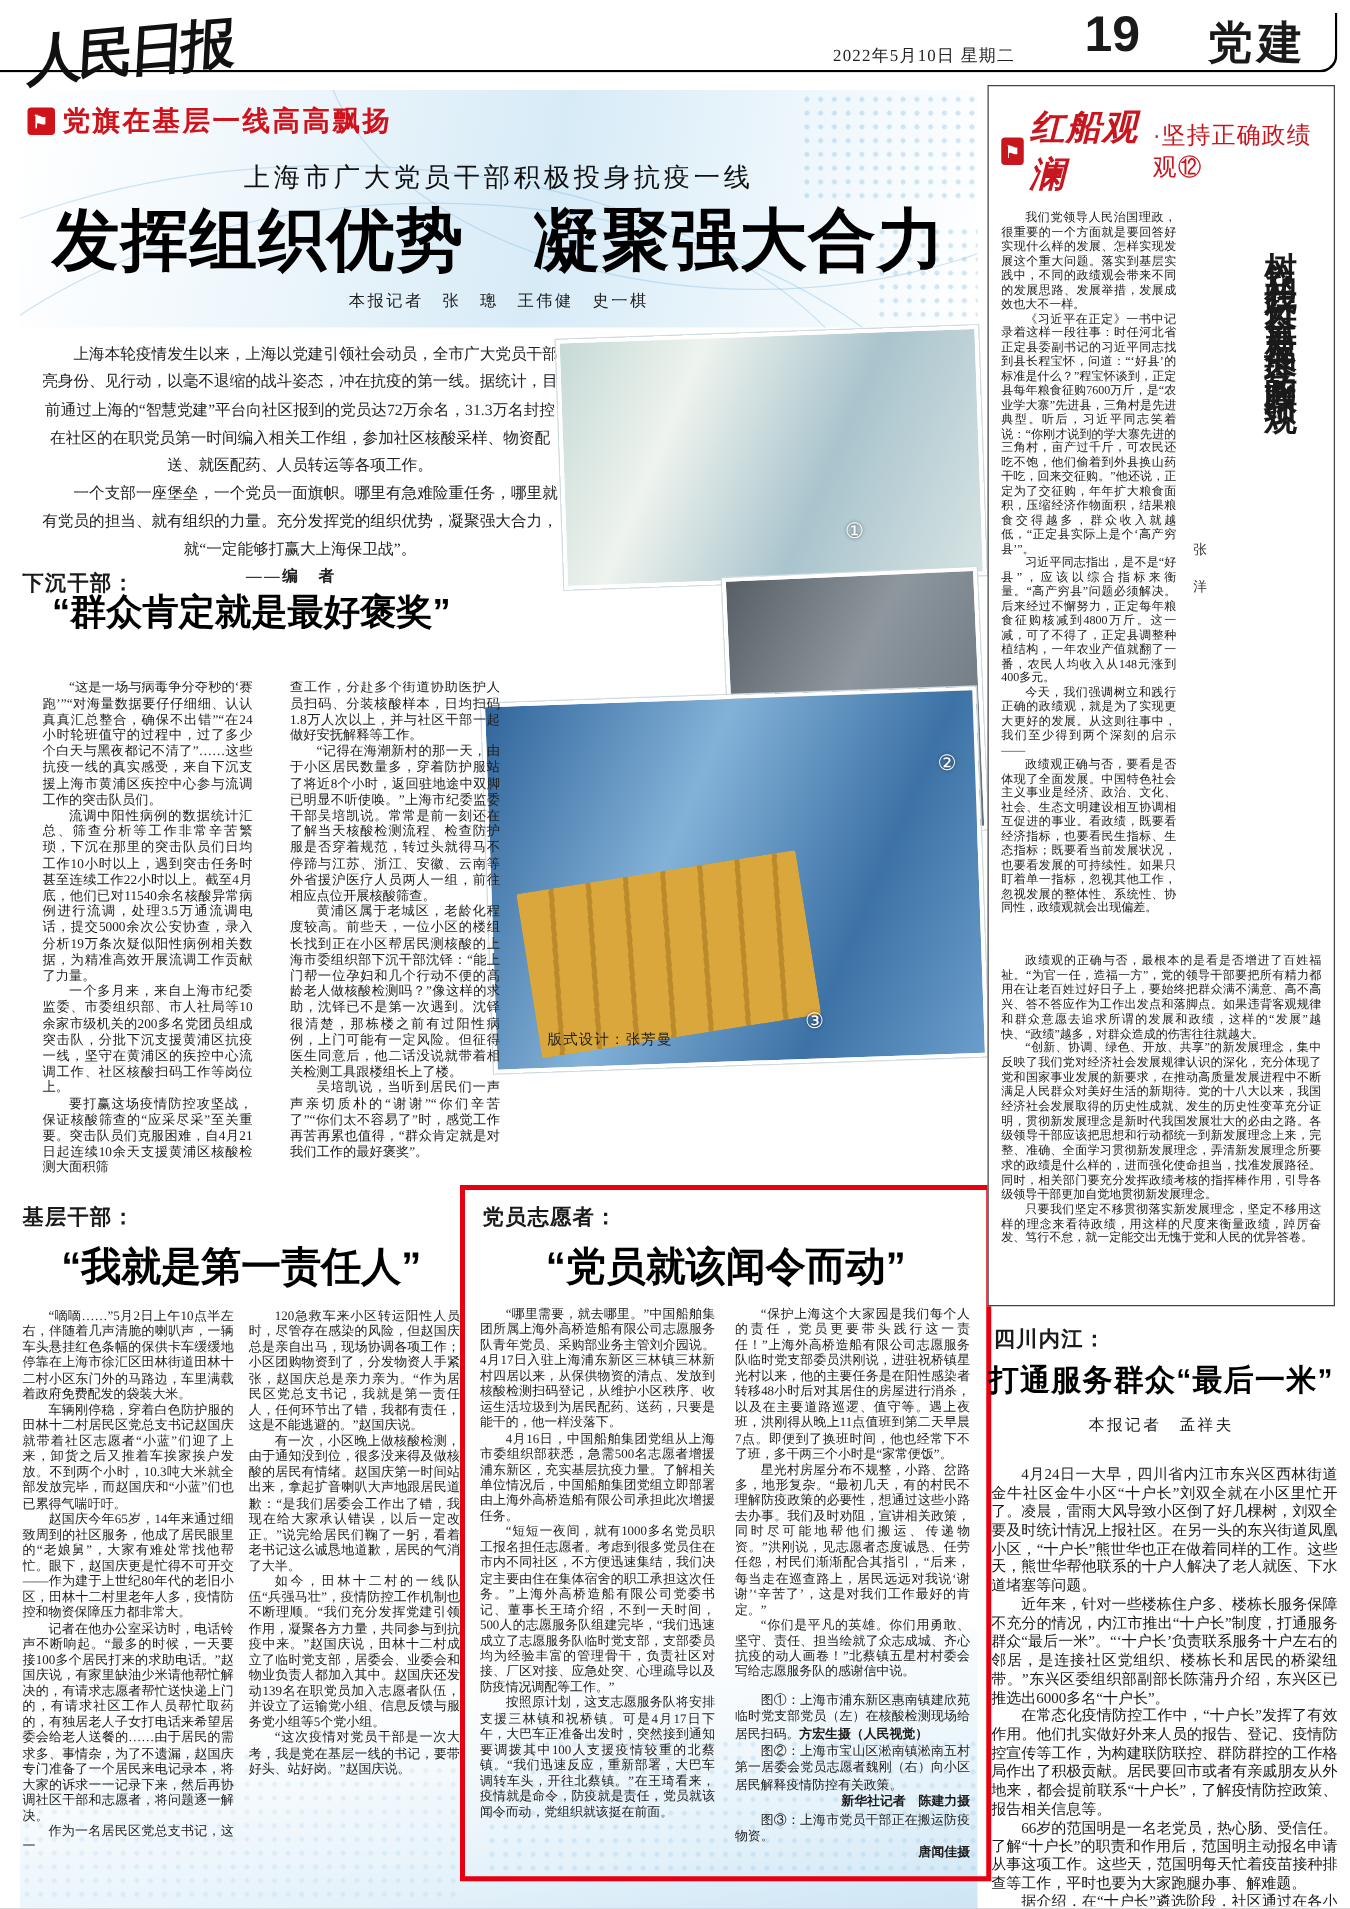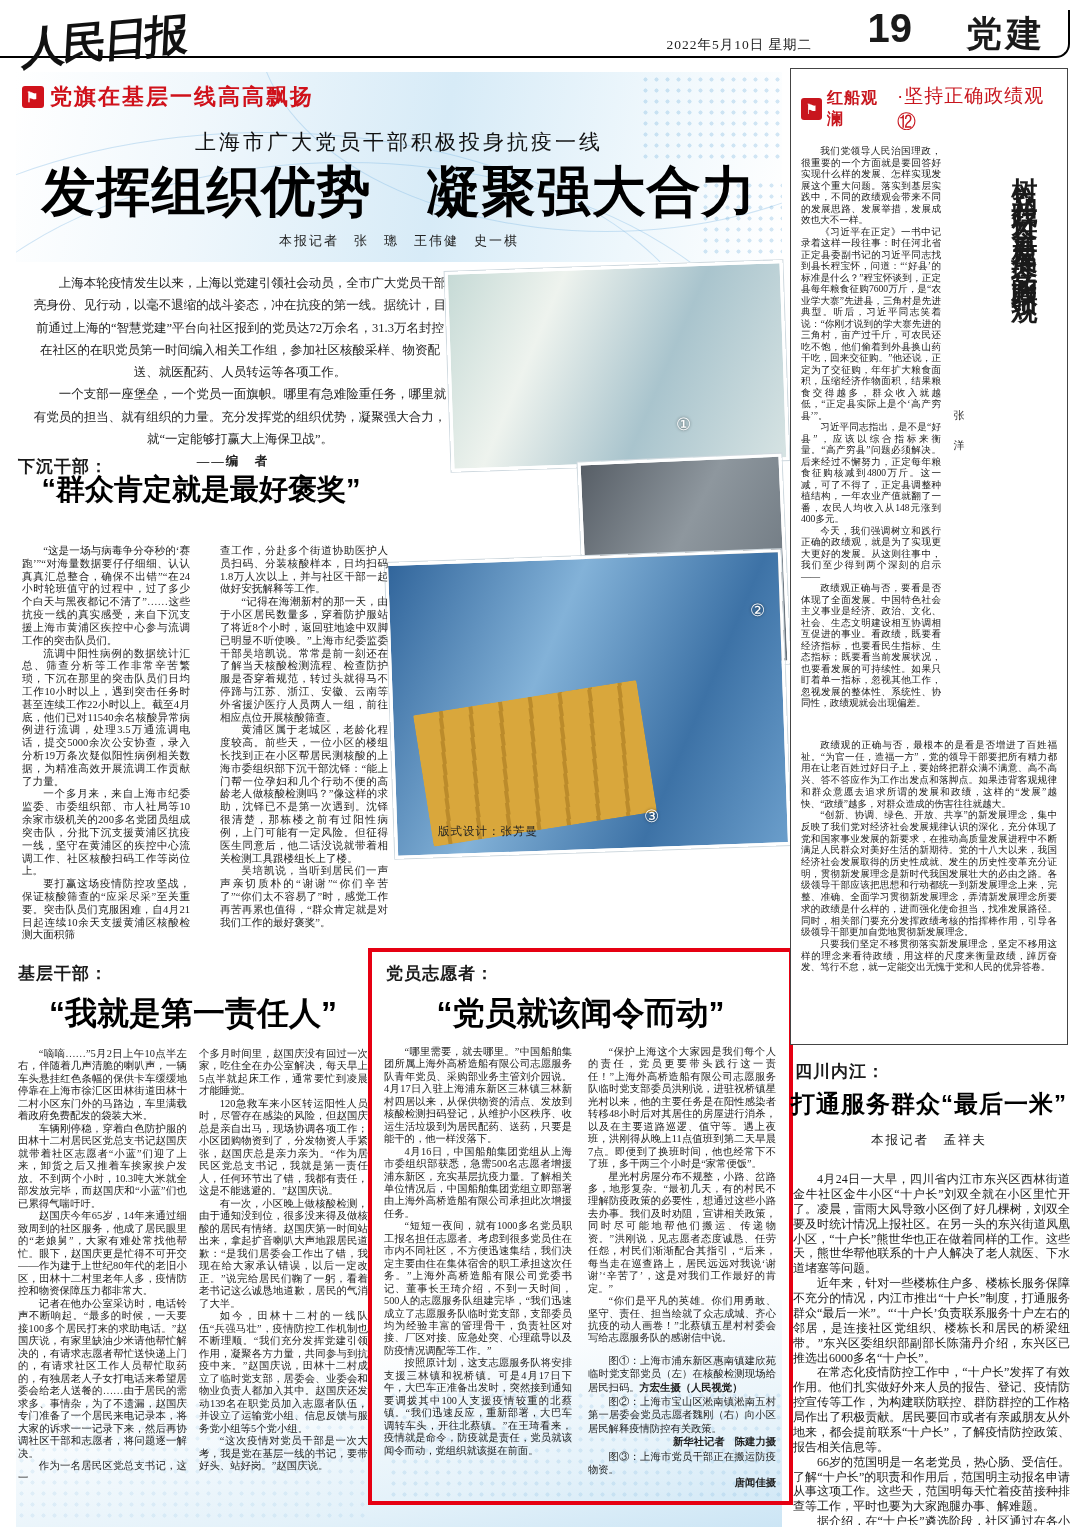--- a/index.html
+++ b/index.html
@@ -65,40 +65,40 @@
   .design-credit { position:absolute; left:438px; top:824px; font-size:11.5px; color:#222; letter-spacing:1px; }
 
   
   .sec-label { position:absolute; font-family:"Liberation Sans", sans-serif; font-weight:600; font-size:17px; letter-spacing:1px; }
   .sec-headline { position:absolute; text-align:center; font-weight:bold; font-family:"Liberation Sans", sans-serif; color:#000; }
   .cols { position:absolute; display:flex; }
   .coltext { text-align:justify; color:#1c1c1c; }
   .coltext p { text-indent:2em; }
   .coltext p.cont { text-indent:0; }
 
-  .xiachen-cols { left:22px; top:545px; width:366px; height:402px; gap:30px; overflow:hidden; }
+  .xiachen-cols { left:34px; top:545px; width:366px; height:402px; gap:30px; overflow:hidden; }
   .xiachen-cols .coltext { width:176px; font-size:10.6px; line-height:1.21; }
 
   .jiceng-cols { left:18px; top:1048px; width:350px; height:470px; gap:12px; overflow:hidden; }
   .jiceng-cols .coltext { width:169px; font-size:10.4px; line-height:1.2; }
 
   
   .red-box { position:absolute; left:368px; top:948px; width:425px; height:557px; border:4px solid #e60012; background:transparent; }
   .dy-cols { left:384px; top:1046px; width:393px; height:452px; gap:16px; overflow:hidden; }
   .dy-cols .coltext { width:188px; font-size:10.3px; line-height:1.21; }
   .captions { margin-top:9px; font-size:10.3px; line-height:1.3; text-align:justify; }
   .captions p { text-indent:2em; margin-bottom:1px; }
   .credit { font-weight:bold; }
   .credit-line { display:block; text-align:right; text-indent:0; }
 
   
   .hc-box { position:absolute; left:790px; top:68px; width:278px; height:977px; border:1.5px solid #444; background:#fff; padding:10px 10px 8px 10px; overflow:hidden; }
   .hc-header { display:flex; align-items:center; justify-content:center; gap:5px; margin:4px 0 10px 0;
     font-family:"Liberation Sans", sans-serif; color:#c8161e; }
-  .hc-logo-text { font-size:16px; font-weight:bold; letter-spacing:1px; }
+  .hc-logo-text { font-size:28px; font-weight:bold; letter-spacing:1px;font-style:italic; }
   .hc-title-rest { font-size:19px; letter-spacing:1px; }
   .hc-top { display:flex; height:588px; }
   .hc-col { width:140px; font-size:9.6px; line-height:1.2; text-align:justify; }
   .hc-col p { text-indent:2em; }
   .hc-right { position:relative; flex:1; }
   .v-title { position:absolute; right:18px; top:12px; writing-mode:vertical-rl; font-size:26px; font-weight:bold;
     font-family:"Liberation Serif", serif; letter-spacing:8px; line-height:1.15; }
   .v-author { position:absolute; left:10px; top:255px; writing-mode:vertical-rl; font-size:11px; letter-spacing:10px; color:#333; }
   .hc-bottom { margin-top:6px; font-size:9.6px; line-height:1.22; text-align:justify; }
   .hc-bottom p { text-indent:2em; }
@@ -182,21 +182,20 @@
   <div class="sec-headline quote-headline" style="left:18px; top:992px; width:350px; font-size:32px;">“我就是第一责任人”</div>
   <div class="cols jiceng-cols">
     <div class="coltext">
       <p>“嘀嘀……”5月2日上午10点半左右，伴随着几声清脆的喇叭声，一辆车头悬挂红色条幅的保供卡车缓缓地停靠在上海市徐汇区田林街道田林十二村小区东门外的马路边，车里满载着政府免费配发的袋装大米。</p>
       <p>车辆刚停稳，穿着白色防护服的田林十二村居民区党总支书记赵国庆就带着社区志愿者“小蓝”们迎了上来，卸货之后又推着车挨家挨户发放。不到两个小时，10.3吨大米就全部发放完毕，而赵国庆和“小蓝”们也已累得气喘吁吁。</p>
       <p>赵国庆今年65岁，14年来通过细致周到的社区服务，他成了居民眼里的“老娘舅”，大家有难处常找他帮忙。眼下，赵国庆更是忙得不可开交——作为建于上世纪80年代的老旧小区，田林十二村里老年人多，疫情防控和物资保障压力都非常大。</p>
       <p>记者在他办公室采访时，电话铃声不断响起。“最多的时候，一天要接100多个居民打来的求助电话。”赵国庆说，有家里缺油少米请他帮忙解决的，有请求志愿者帮忙送快递上门的，有请求社区工作人员帮忙取药的，有独居老人子女打电话来希望居委会给老人送餐的……由于居民的需求多、事情杂，为了不遗漏，赵国庆专门准备了一个居民来电记录本，将大家的诉求一一记录下来，然后再协调社区干部和志愿者，将问题逐一解决。</p>
       <p>作为一名居民区党总支书记，这一</p>
     </div>
     <div class="coltext">
-      <p class="cont">个多月时间里，赵国庆没有回过一次家，吃住全在办公室解决，每天早上5点半就起床工作，通常要忙到凌晨才能睡觉。</p>
       <p>120急救车来小区转运阳性人员时，尽管存在感染的风险，但赵国庆总是亲自出马，现场协调各项工作；小区团购物资到了，分发物资人手紧张，赵国庆总是亲力亲为。“作为居民区党总支书记，我就是第一责任人，任何环节出了错，我都有责任，这是不能逃避的。”赵国庆说。</p>
       <p>有一次，小区晚上做核酸检测，由于通知没到位，很多没来得及做核酸的居民有情绪。赵国庆第一时间站出来，拿起扩音喇叭大声地跟居民道歉：“是我们居委会工作出了错，我现在给大家承认错误，以后一定改正。”说完给居民们鞠了一躬，看着老书记这么诚恳地道歉，居民的气消了大半。</p>
       <p>如今，田林十二村的一线队伍“兵强马壮”，疫情防控工作机制也不断理顺。“我们充分发挥党建引领作用，凝聚各方力量，共同参与到抗疫中来。”赵国庆说，田林十二村成立了临时党支部，居委会、业委会和物业负责人都加入其中。赵国庆还发动139名在职党员加入志愿者队伍，并设立了运输党小组、信息反馈与服务党小组等5个党小组。</p>
       <p>“这次疫情对党员干部是一次大考，我是党在基层一线的书记，要带好头、站好岗。”赵国庆说。</p>
     </div>
   </div>
 
   <div class="red-box"></div>
   <div class="sec-label" style="left:386px; top:962px;">党员志愿者：</div>
   <div class="sec-headline quote-headline" style="left:372px; top:992px; width:417px; font-size:32px;">“党员就该闻令而动”</div>

